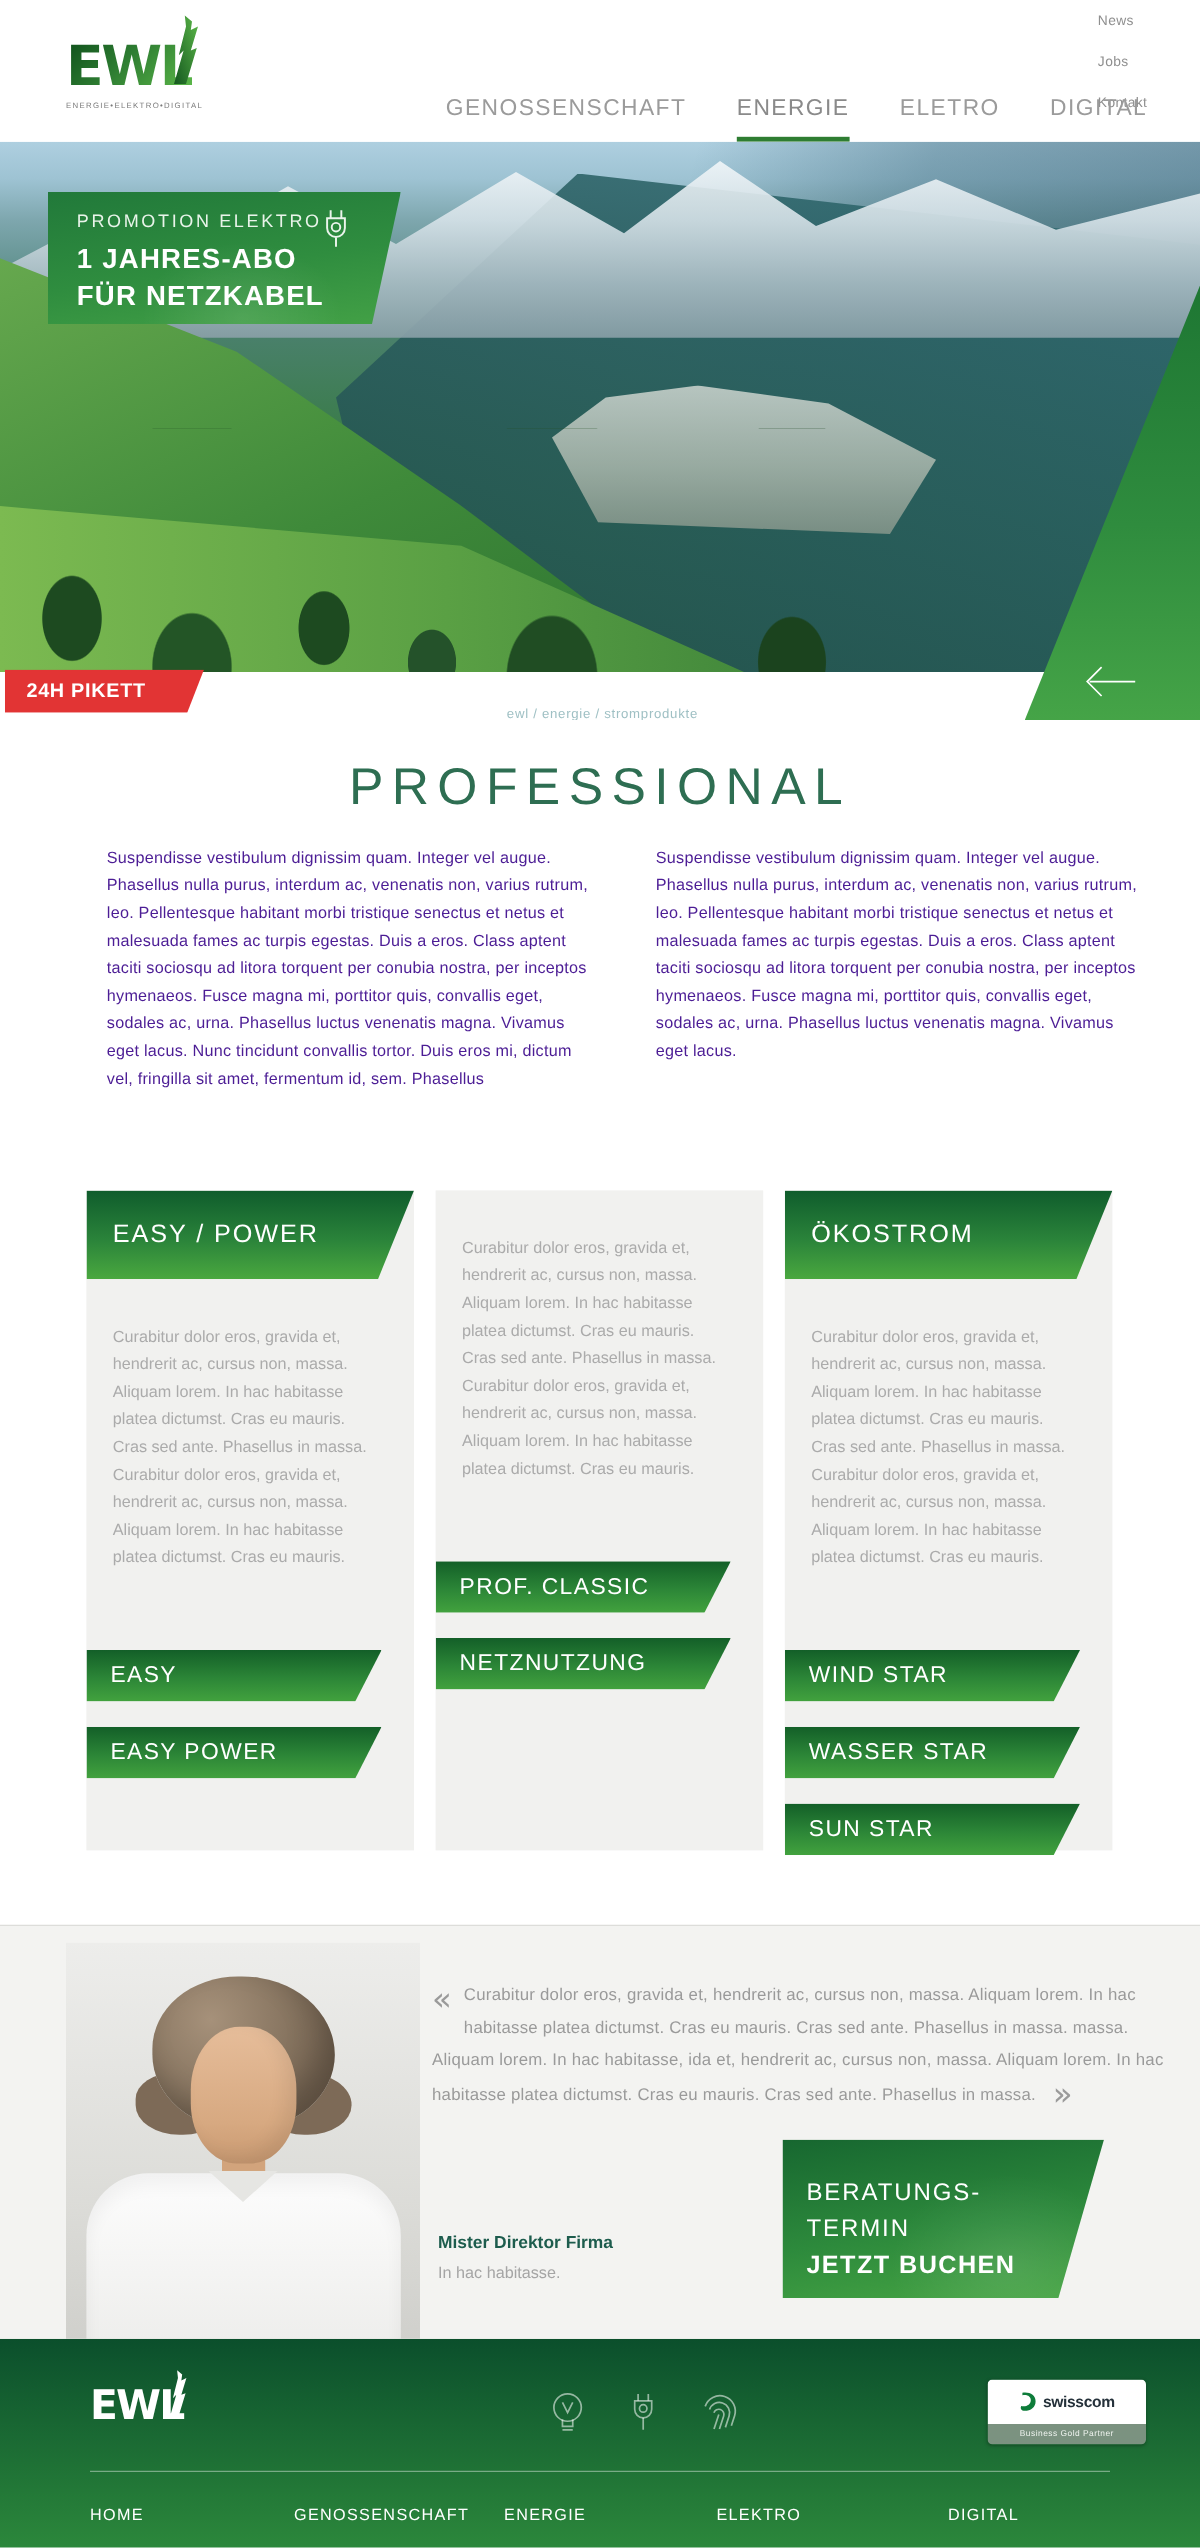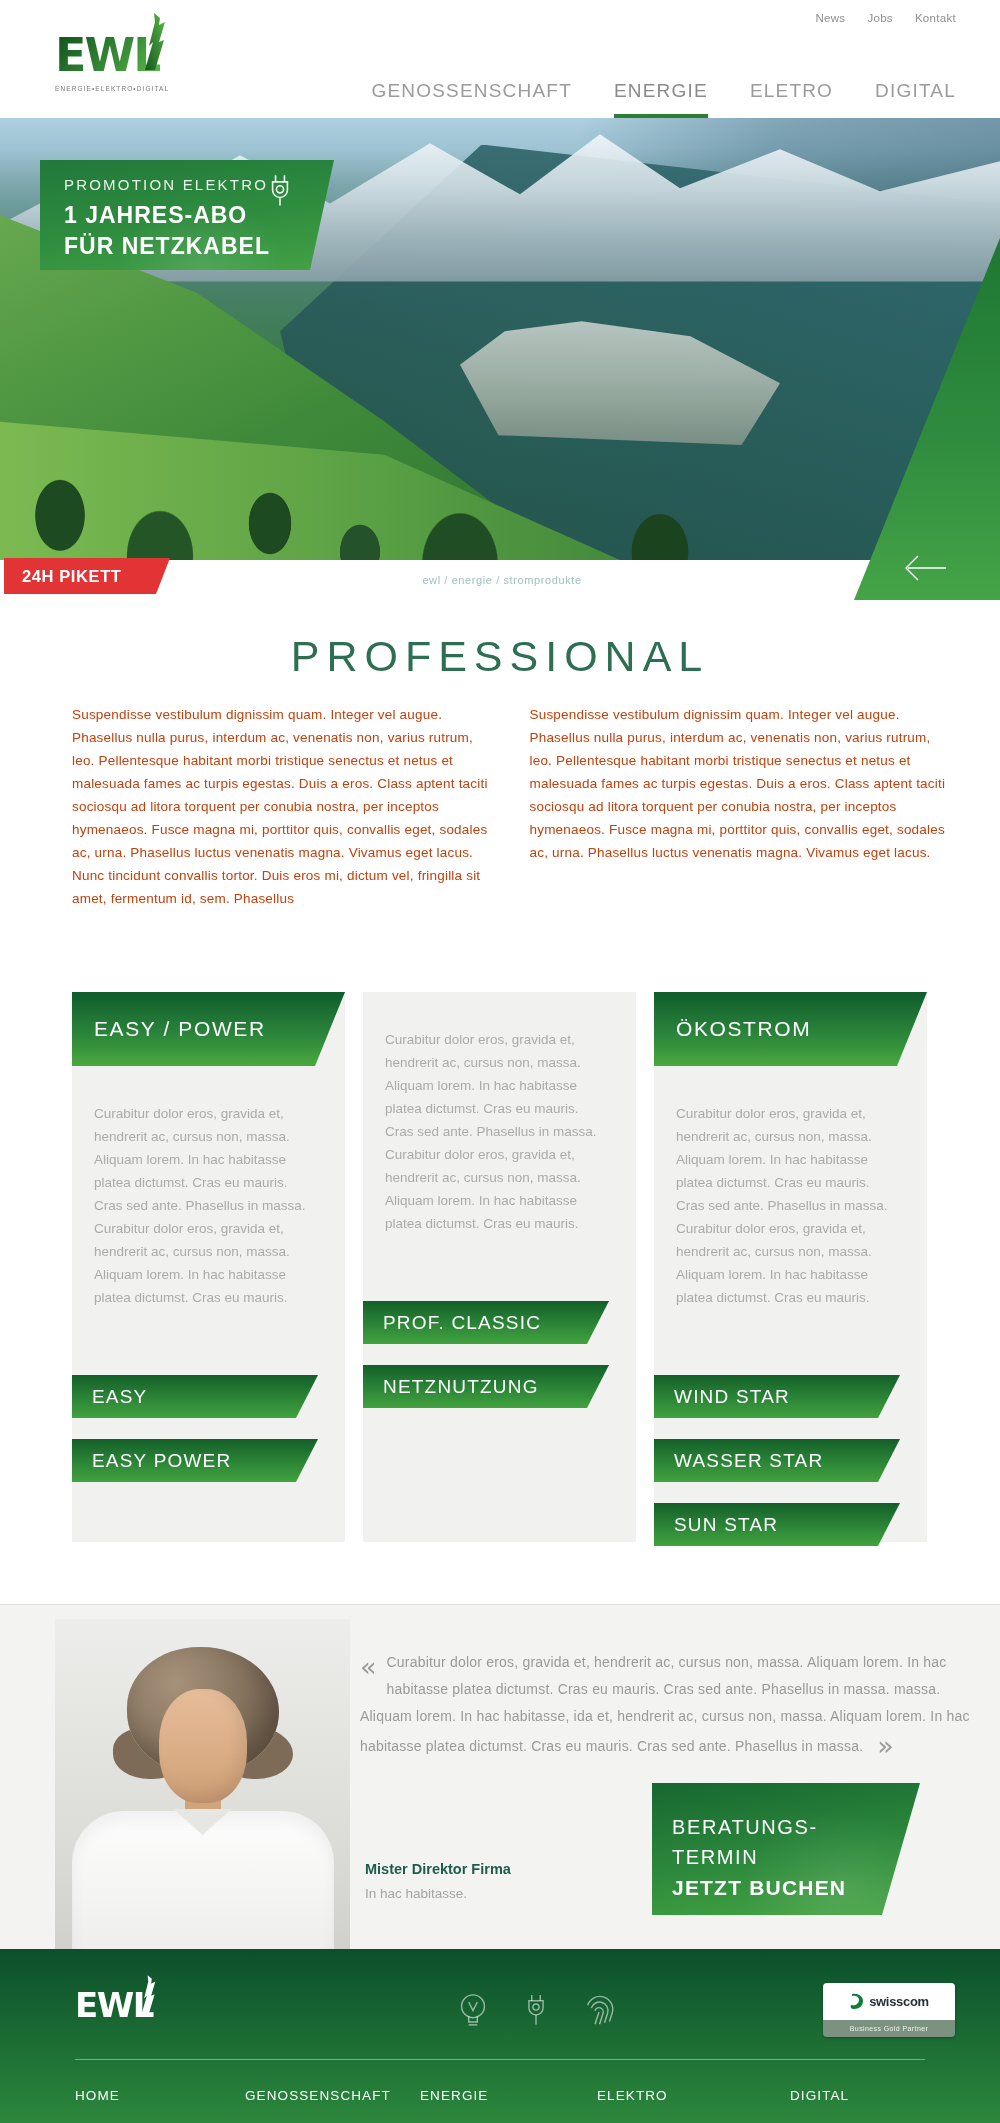--- a/index.html
+++ b/index.html
@@ -5,21 +5,21 @@
 <style>
   * { margin:0; padding:0; box-sizing:border-box; }
   html,body { width:1000px; }
   body {
     height:2123px; overflow:hidden; background:#fff; position:relative;
     font-family:"Liberation Sans", sans-serif; -webkit-font-smoothing:antialiased;
   }
 
   
   .topbar { position:relative; height:118px; background:#fff; z-index:20; }
-  .top-links { position:absolute; top:12px; right:44px; display:flex; gap:22px; }
+  .top-links { position:absolute; top:12px; right:44px; display:flex; gap:22px;flex-direction:column; }
   .top-links a { font-size:11.5px; color:#8f8f8f; text-decoration:none; letter-spacing:.3px; cursor:pointer; }
 
   .logo { position:absolute; left:55px; top:26px; width:130px; cursor:pointer; }
   .logo-row { position:relative; height:58px; }
   .logo-text {
     font-size:46px; font-weight:bold; letter-spacing:-2px; line-height:58px;
     background:linear-gradient(135deg,#14571f 10%,#2e7d32 45%,#5cb849 95%);
     -webkit-background-clip:text; background-clip:text; color:transparent;
     font-family:"DejaVu Sans", sans-serif;
   }
@@ -94,30 +94,30 @@
   }
   .wedge-arrow { position:absolute; right:52px; bottom:16px; }
 
   .band { position:absolute; left:4px; right:0; bottom:0; height:40px; background:#fff; z-index:5; }
   .pikett {
     position:absolute; left:0; top:-2px; height:36px; width:166px; background:#e23434;
     clip-path:polygon(0 0,100% 0,calc(100% - 14px) 100%,0 100%);
     color:#fff; font-weight:bold; font-size:16.5px; letter-spacing:.6px; line-height:36px;
     padding-left:18px; cursor:pointer;
   }
-  .breadcrumb { text-align:center; line-height:40px; font-size:11px; letter-spacing:.6px; color:#9fc0c4; cursor:pointer; }
+  .breadcrumb { text-align:center; line-height:40px; font-size:11px; letter-spacing:.6px; color:#9fc0c4; cursor:pointer;margin-top:15px; }
 
   
   main { background:#fff; padding:32px 0 62px; }
   .page-title {
     text-align:center; font-size:43px; font-weight:200; letter-spacing:7px;
     color:#2e6e52; margin-top:0;
   }
   .intro { display:flex; gap:32px; margin:22px 45px 0 72px; }
-  .intro p { flex:1; font-size:13.5px; line-height:23px; color:#c2410c; letter-spacing:.2px; }
+  .intro p { flex:1; font-size:13.5px; line-height:23px; color:#4c1d95; letter-spacing:.2px;margin-left:17px; }
 
   .cards { display:flex; gap:18px; margin:82px 70px 0 72px; }
   .card { width:273px; height:550px; background:#f1f1ef; display:flex; flex-direction:column; }
   .card-header {
     height:74px; flex:none; display:flex; align-items:center; padding-left:22px;
     background:linear-gradient(180deg,#0f5c2c 0%,#2a833a 55%,#4aa83f 100%);
     clip-path:polygon(0 0,100% 0,calc(100% - 30px) 100%,0 100%);
     color:#fff; font-size:21px; font-weight:300; letter-spacing:1.6px;
   }
   .card-body { padding:36px 26px 0 22px; font-size:13.5px; line-height:23px; color:#ababab; }

